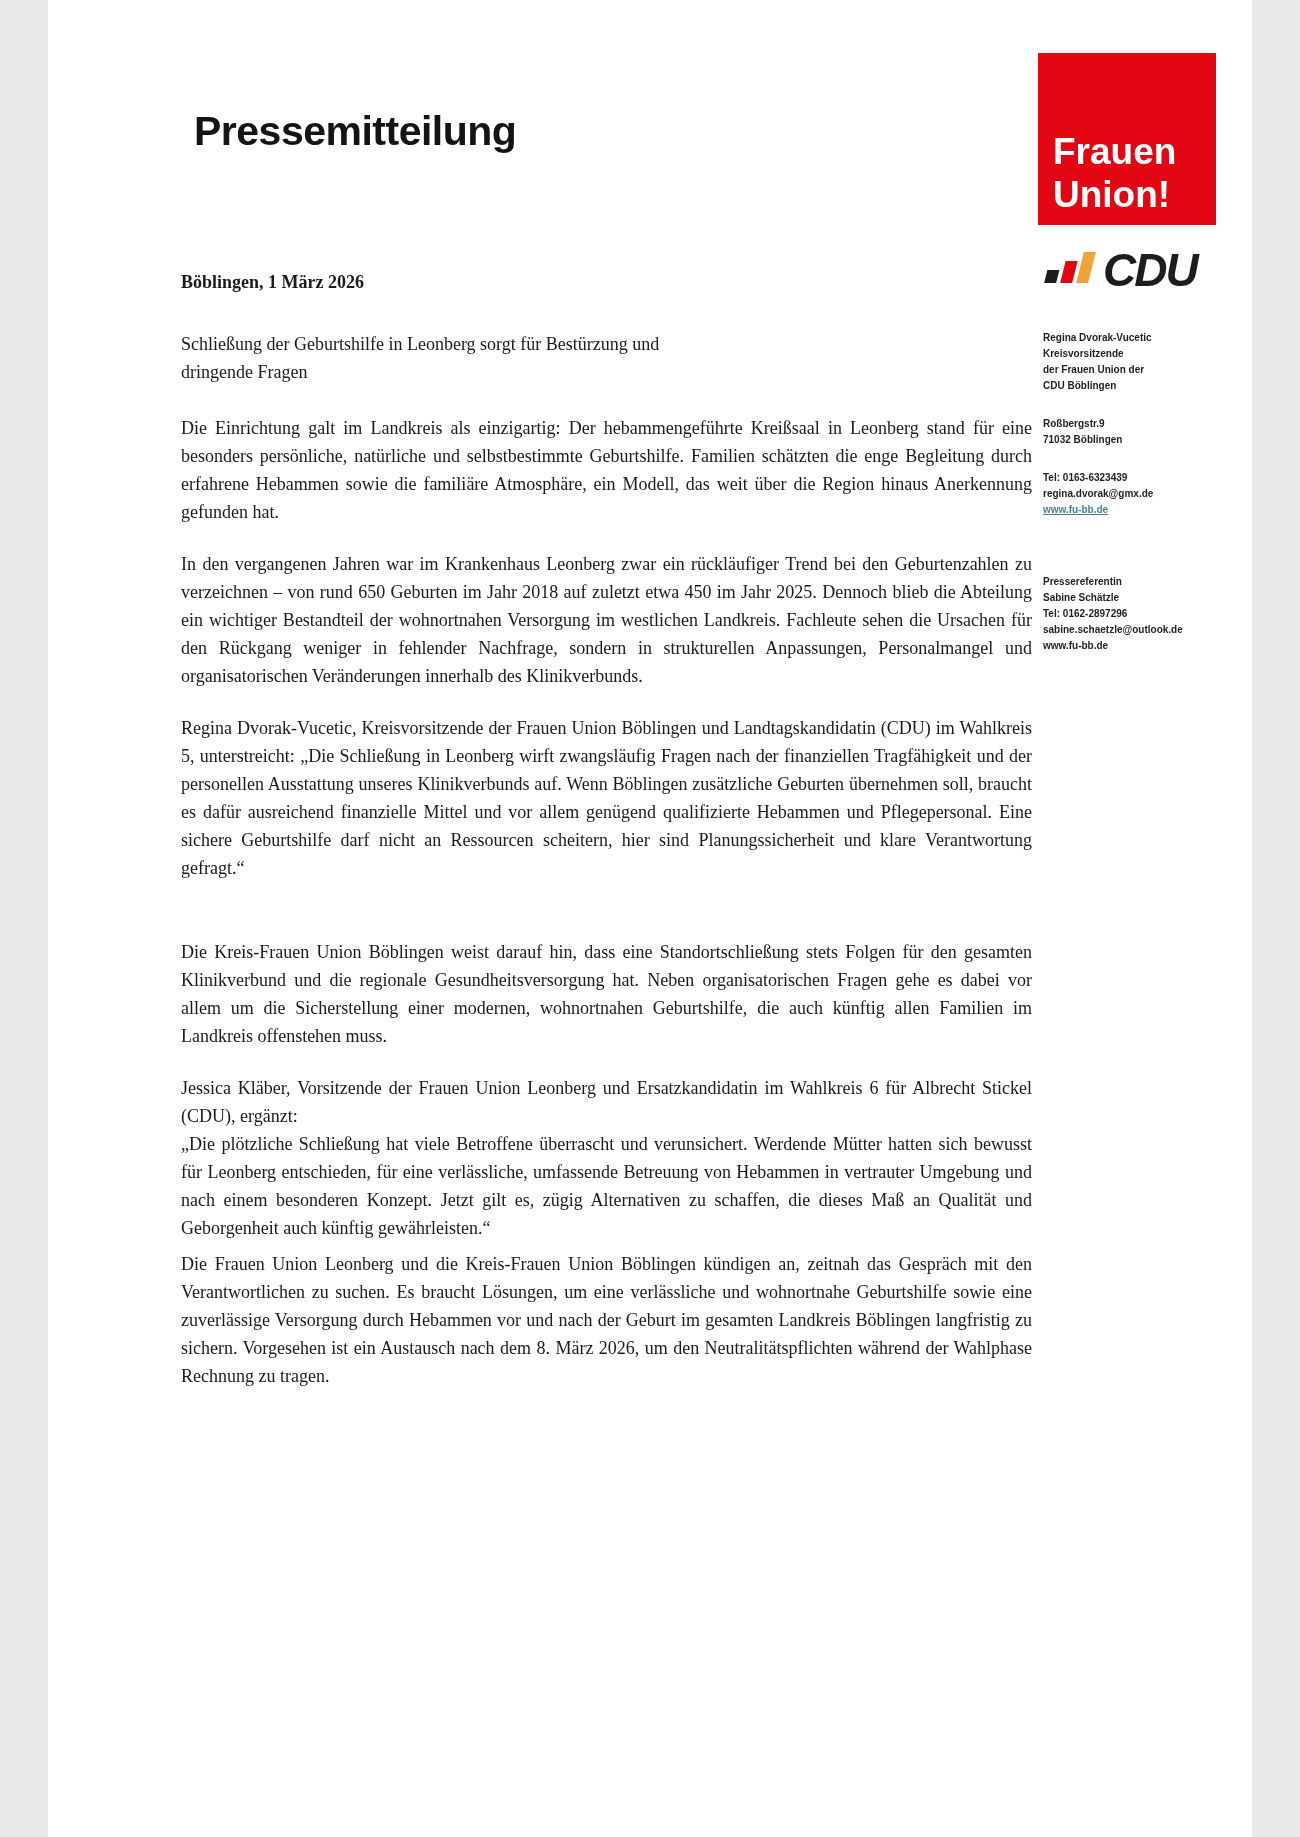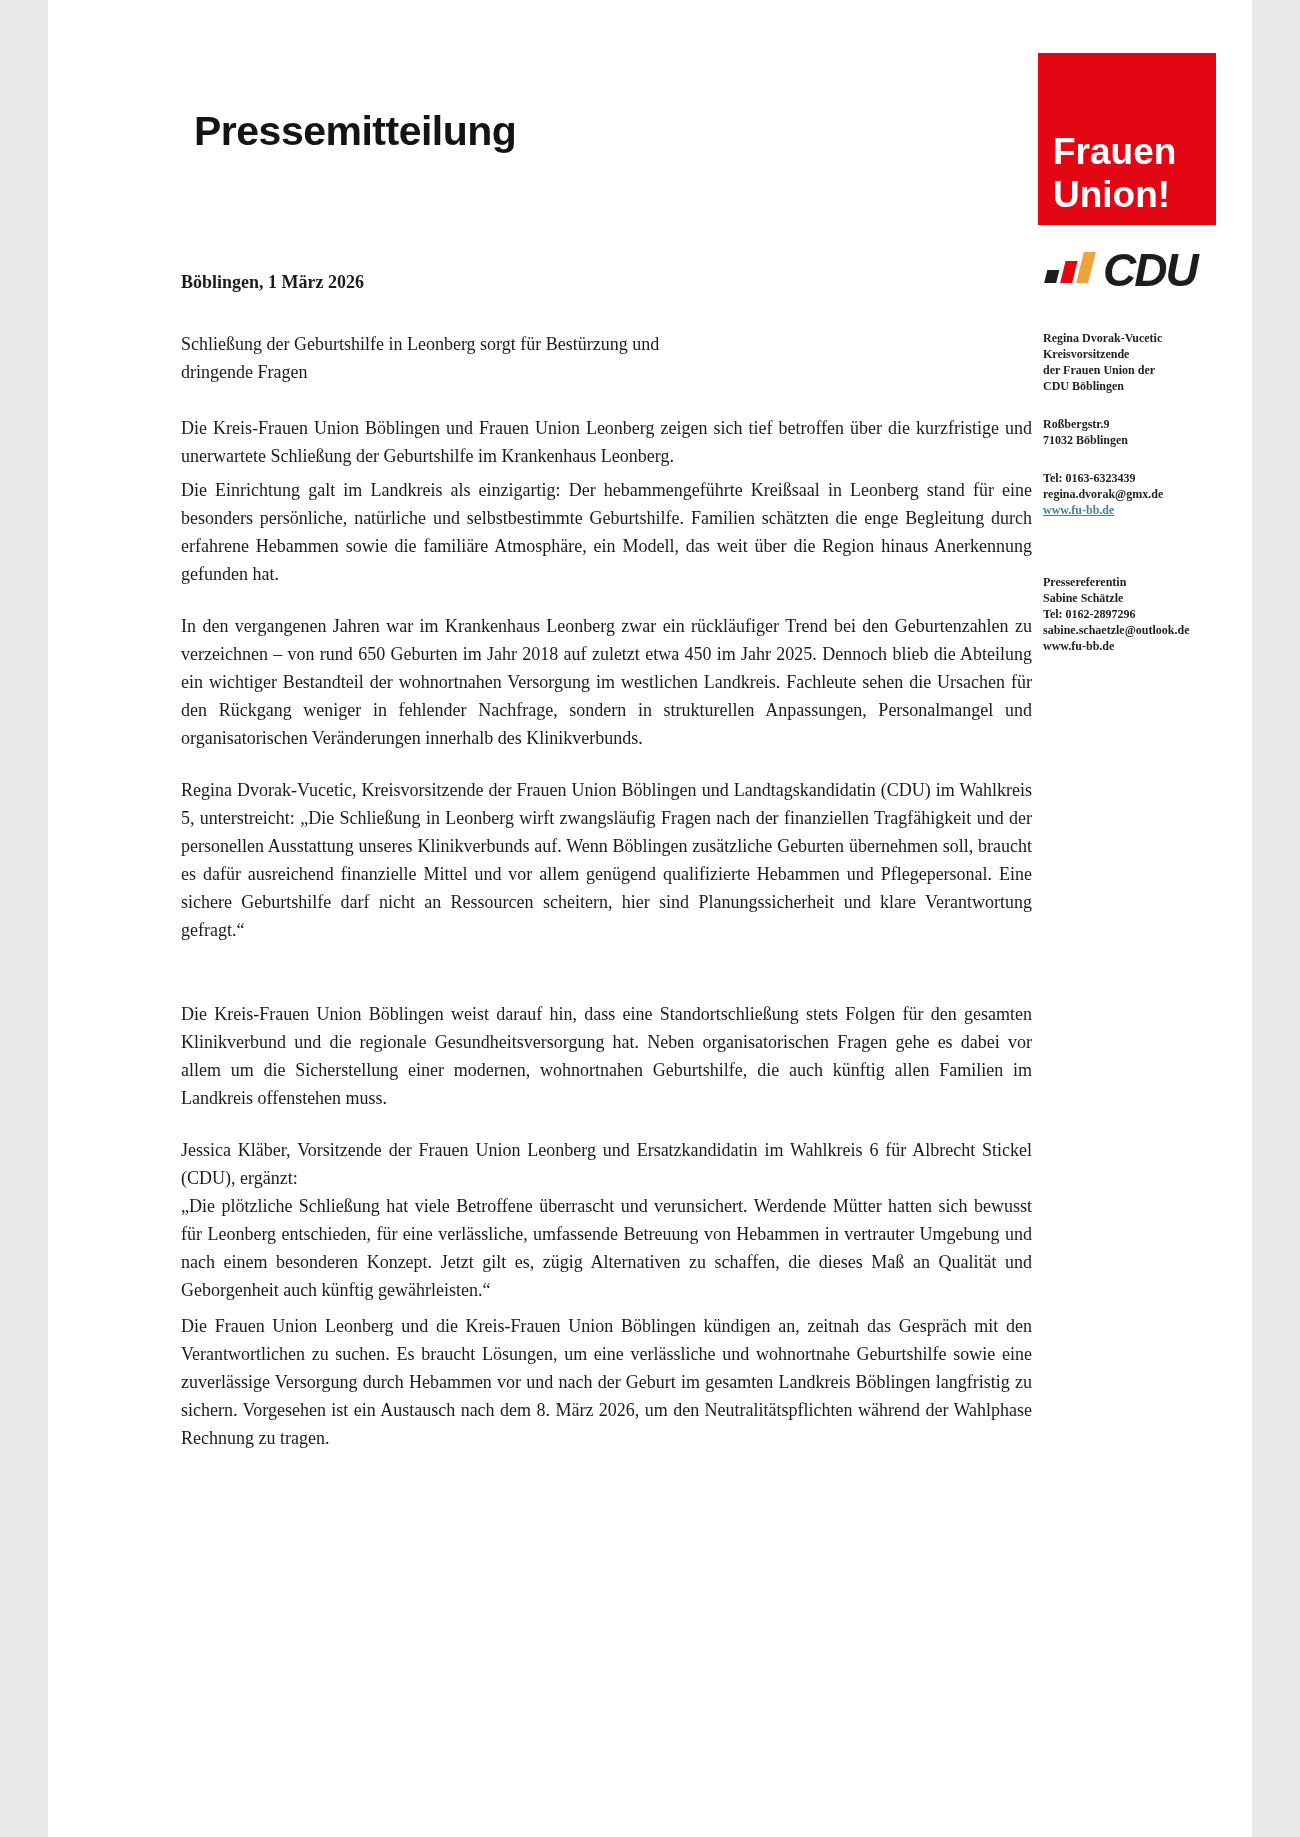--- a/index.html
+++ b/index.html
@@ -27,21 +27,21 @@
 
   
   .main{position:absolute;left:133px;top:268px;width:851px;
     font-family:"Liberation Serif",serif;font-size:18px;line-height:28px;color:#1b1b1b;}
   .date-line{font-weight:700;margin:0 0 34px 0;}
   .headline{font-weight:400;margin:0 0 28px 0;white-space:pre-line;}
   .para{margin:0 0 24px 0;text-align:justify;white-space:pre-line;}
 
   
   .sidebar{position:absolute;left:995px;top:330px;width:178px;
-    font-family:Liberation Serif, serif;font-weight:700;font-size:12px;
+    font-family:Liberation Sans, sans-serif;font-weight:700;font-size:10px;
     line-height:16px;color:#1f1f1f;}
   .side-block{white-space:pre-line;margin:0 0 22px 0;}
   .side-block.no-gap{margin-bottom:0;}
   .side-link{display:block;color:#4a7e9b;text-decoration:underline;
     font-weight:700;margin:0 0 56px 0;cursor:pointer;}
 </style>
 </head>
 <body>
 
 <div class="page">
@@ -61,21 +61,20 @@
       </span>
       <span class="cdu-text">CDU</span>
     </div>
   </div>
 
   <div class="main">
     <p class="date-line">Böblingen, 1 März 2026</p>
     <p class="headline">Schließung der Geburtshilfe in Leonberg sorgt für Bestürzung und
 dringende Fragen</p>
     <div>
-        <p class="para" style="margin-bottom: 6px;">Die Kreis-Frauen Union Böblingen und Frauen Union Leonberg zeigen sich tief betroffen über die kurzfristige und unerwartete Schließung der Geburtshilfe im Krankenhaus Leonberg.</p>
         <p class="para" style="">Die Einrichtung galt im Landkreis als einzigartig: Der hebammengeführte Kreißsaal in Leonberg stand für eine besonders persönliche, natürliche und selbstbestimmte Geburtshilfe. Familien schätzten die enge Begleitung durch erfahrene Hebammen sowie die familiäre Atmosphäre, ein Modell, das weit über die Region hinaus Anerkennung gefunden hat.</p>
         <p class="para" style="margin-bottom: 24px;">In den vergangenen Jahren war im Krankenhaus Leonberg zwar ein rückläufiger Trend bei den Geburtenzahlen zu verzeichnen – von rund 650 Geburten im Jahr 2018 auf zuletzt etwa 450 im Jahr 2025. Dennoch blieb die Abteilung ein wichtiger Bestandteil der wohnortnahen Versorgung im westlichen Landkreis. Fachleute sehen die Ursachen für den Rückgang weniger in fehlender Nachfrage, sondern in strukturellen Anpassungen, Personalmangel und organisatorischen Veränderungen innerhalb des Klinikverbunds.</p>
         <p class="para" style="margin-bottom: 56px;">Regina Dvorak-Vucetic, Kreisvorsitzende der Frauen Union Böblingen und Landtagskandidatin (CDU) im Wahlkreis 5, unterstreicht: „Die Schließung in Leonberg wirft zwangsläufig Fragen nach der finanziellen Tragfähigkeit und der personellen Ausstattung unseres Klinikverbunds auf. Wenn Böblingen zusätzliche Geburten übernehmen soll, braucht es dafür ausreichend finanzielle Mittel und vor allem genügend qualifizierte Hebammen und Pflegepersonal. Eine sichere Geburtshilfe darf nicht an Ressourcen scheitern, hier sind Planungssicherheit und klare Verantwortung gefragt.“</p>
         <p class="para" style="margin-bottom: 24px;">Die Kreis-Frauen Union Böblingen weist darauf hin, dass eine Standortschließung stets Folgen für den gesamten Klinikverbund und die regionale Gesundheitsversorgung hat. Neben organisatorischen Fragen gehe es dabei vor allem um die Sicherstellung einer modernen, wohnortnahen Geburtshilfe, die auch künftig allen Familien im Landkreis offenstehen muss.</p>
         <p class="para" style="margin-bottom: 8px;">Jessica Kläber, Vorsitzende der Frauen Union Leonberg und Ersatzkandidatin im Wahlkreis 6 für Albrecht Stickel (CDU), ergänzt:
 „Die plötzliche Schließung hat viele Betroffene überrascht und verunsichert. Werdende Mütter hatten sich bewusst für Leonberg entschieden, für eine verlässliche, umfassende Betreuung von Hebammen in vertrauter Umgebung und nach einem besonderen Konzept. Jetzt gilt es, zügig Alternativen zu schaffen, die dieses Maß an Qualität und Geborgenheit auch künftig gewährleisten.“</p>
         <p class="para" style="margin-bottom: 24px;">Die Frauen Union Leonberg und die Kreis-Frauen Union Böblingen kündigen an, zeitnah das Gespräch mit den Verantwortlichen zu suchen. Es braucht Lösungen, um eine verlässliche und wohnortnahe Geburtshilfe sowie eine zuverlässige Versorgung durch Hebammen vor und nach der Geburt im gesamten Landkreis Böblingen langfristig zu sichern. Vorgesehen ist ein Austausch nach dem 8. März 2026, um den Neutralitätspflichten während der Wahlphase Rechnung zu tragen.</p>
       </div>
   </div>
 

